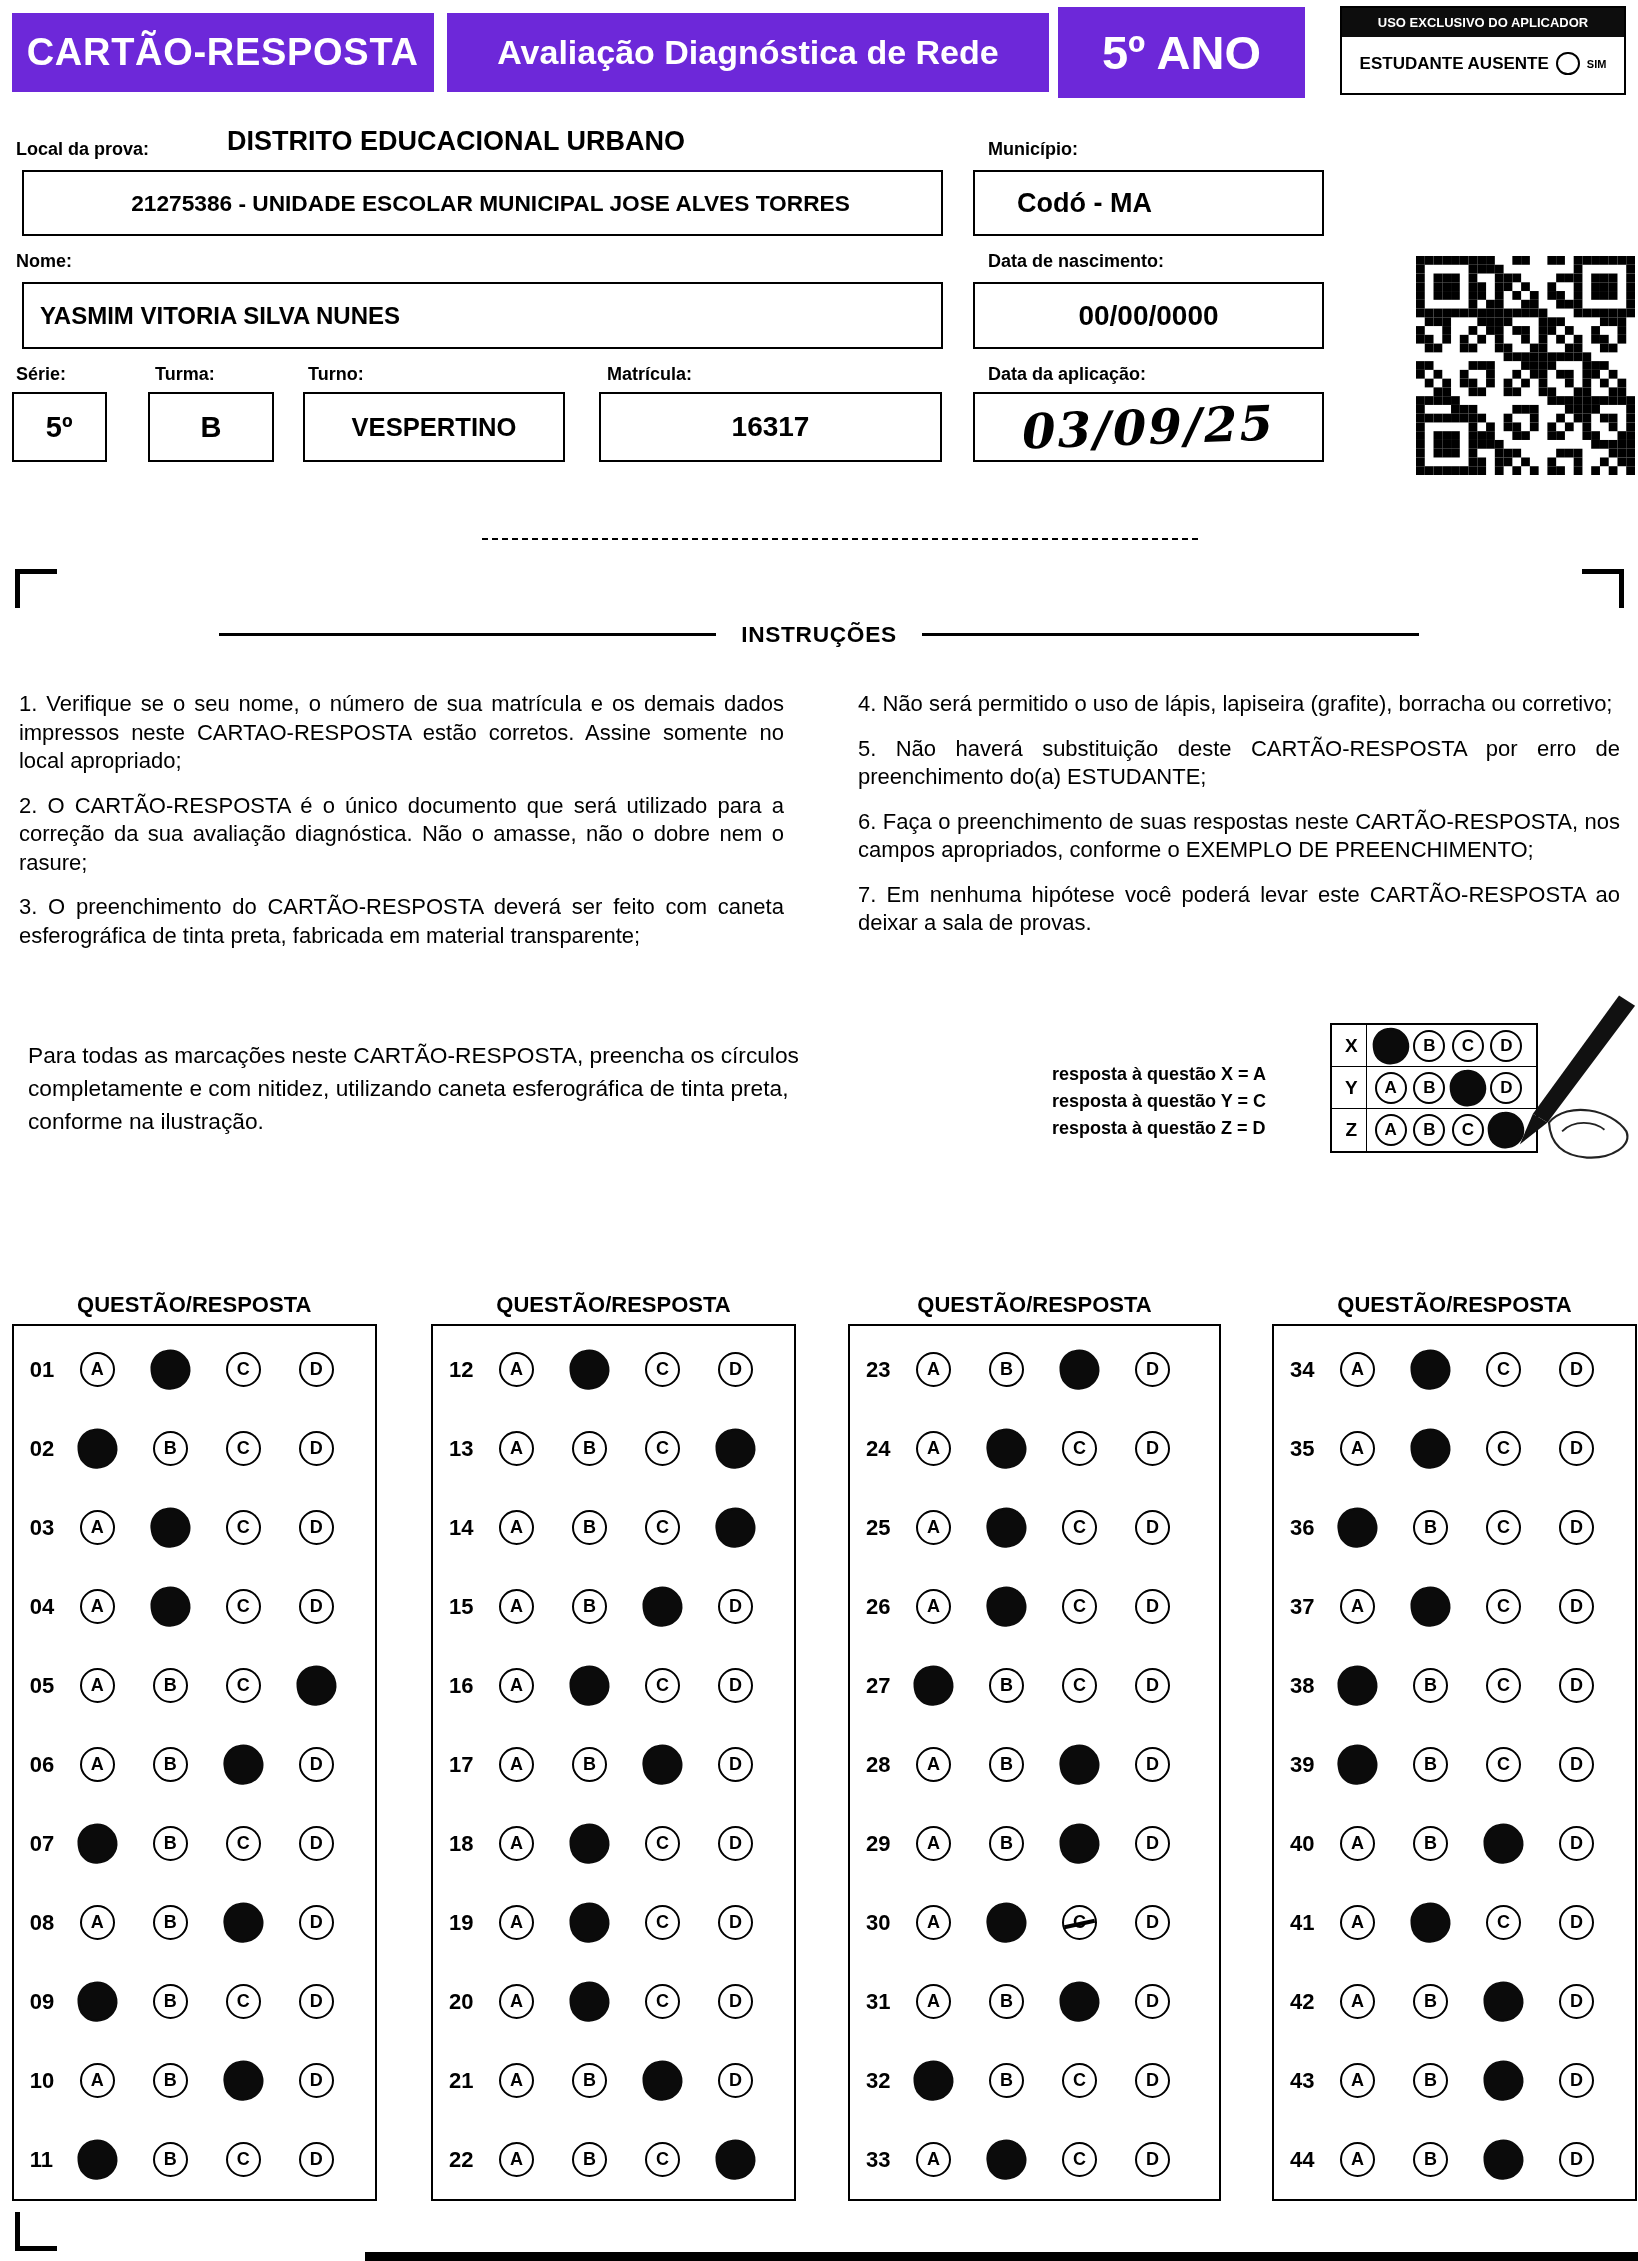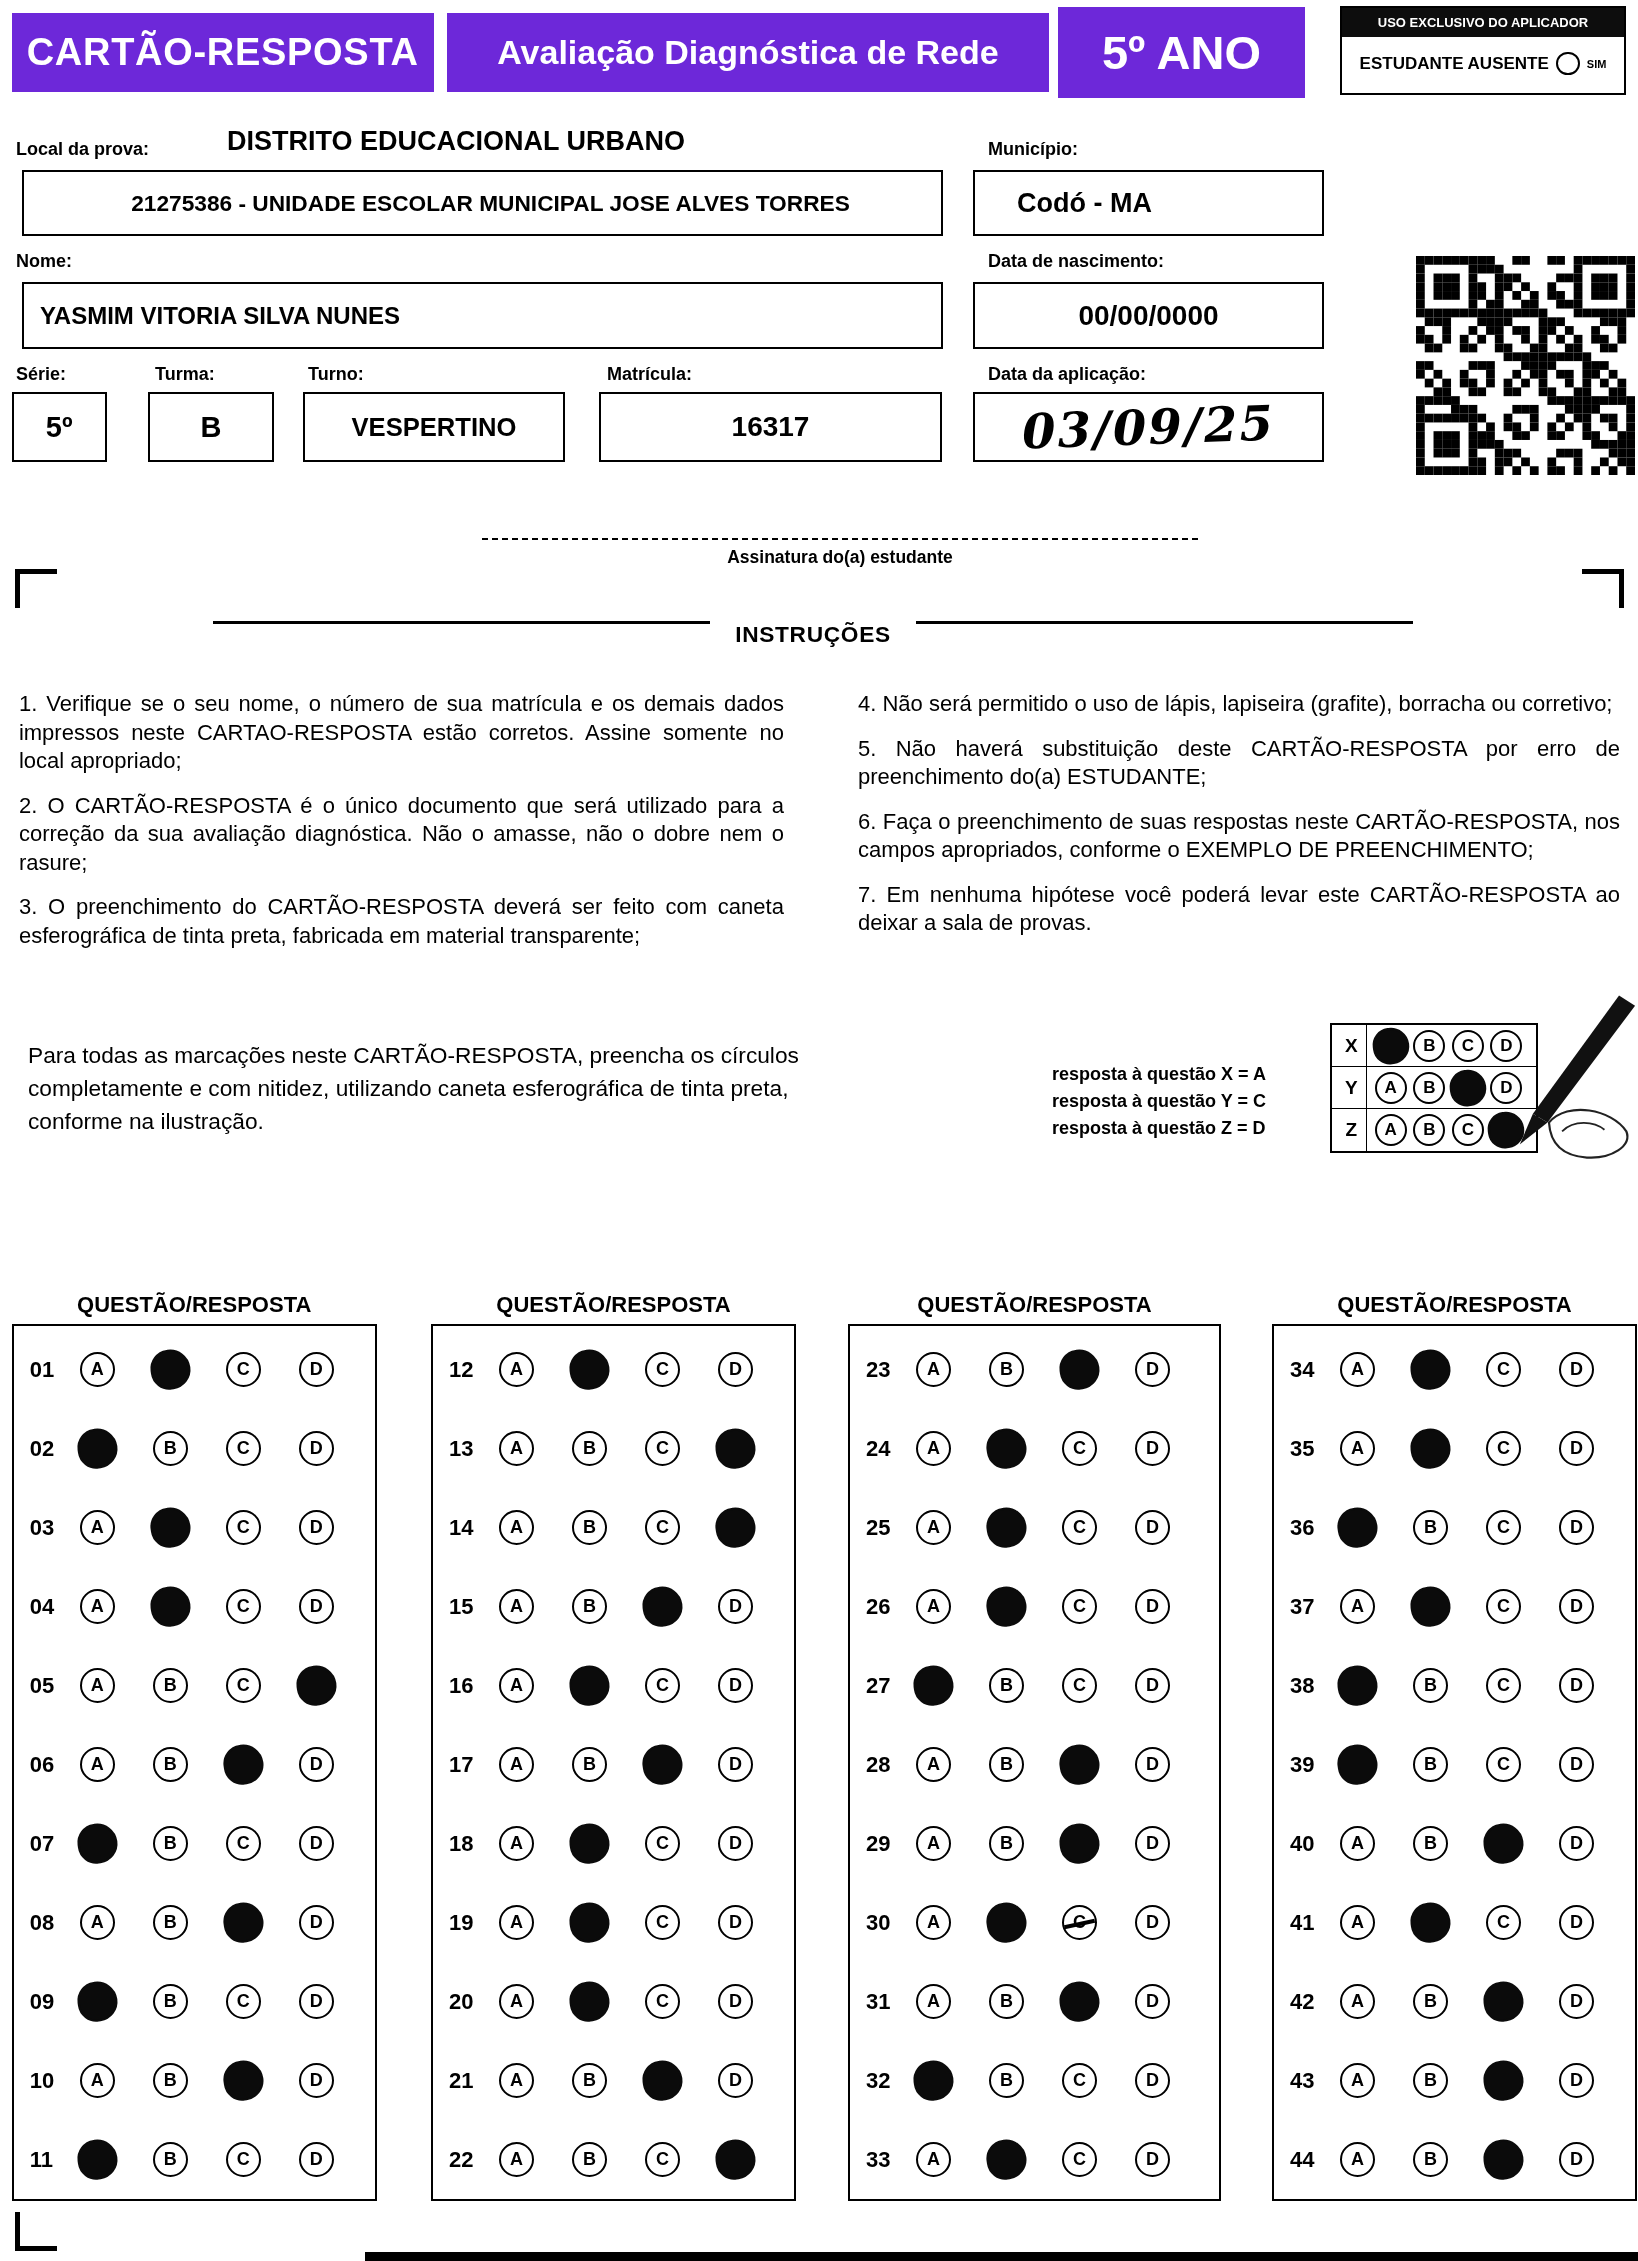--- a/index.html
+++ b/index.html
@@ -30,21 +30,21 @@
   .dashed-line{border-top:2.9px dashed #000;}
   .sig-label{font-weight:bold;font-size:17.5px;text-align:center;}
 
   .corner{position:absolute;width:42px;height:39px;}
   .corner.tl{border-top:5.8px solid #000;border-left:5.8px solid #000;}
   .corner.tr{border-top:5.8px solid #000;border-right:5.8px solid #000;}
   .corner.bl{border-bottom:5.8px solid #000;border-left:5.8px solid #000;}
   .bottom-bar{position:absolute;left:365px;top:2252px;width:1273px;height:8.8px;background:#000;}
 
   
-  .instr-head{left:213px;top:621px;width:1200px;display:flex;align-items:flex-start;gap:25px;}
+  .instr-head{left:219px;top:621px;width:1200px;display:flex;align-items:center;gap:25px;}
   .instr-head .line{flex:1;height:2.9px;background:#000;}
   .instr-head .word{font-weight:bold;font-size:22.7px;letter-spacing:0.7px;}
   .instr-col{font-size:22px;line-height:28.5px;text-align:justify;}
   .instr-col p{margin:16px;}
 
   
   .example-text{font-size:22.7px;line-height:33px;}
   .legend{font-weight:bold;font-size:18px;line-height:27px;}
   .ex-grid{border:2.2px solid #000;width:208px;background:#fff;}
   .ex-row{display:flex;align-items:center;height:42px;border-bottom:1.5px solid #000;padding:0 4.4px;}
@@ -478,21 +478,20 @@
           <rect x="192" y="288" width="12" height="12"></rect>
           <rect x="216" y="288" width="12" height="12"></rect>
           <rect x="240" y="288" width="12" height="12"></rect>
           <rect x="264" y="288" width="12" height="12"></rect>
           <rect x="288" y="288" width="12" height="12"></rect>
         </g>
       </svg>
   </div>
 
   <div class="abs dashed-line" style="left:482px;top:538px;width:716px;"></div>
-  <div class="abs sig-label" style="left:482px;top:547px;width:716px;">Assinatura do(a) estudante</div>
 
   <div class="corner tl" style="left:14.6px;top:569px;"></div>
   <div class="corner tr" style="left:1582px;top:569px;"></div>
   <div class="corner bl" style="left:14.6px;top:2212px;"></div>
   <div class="bottom-bar"></div>
 
   <div class="abs instr-head">
     <span class="line"></span>
     <span class="word">INSTRUÇÕES</span>
     <span class="line"></span>

